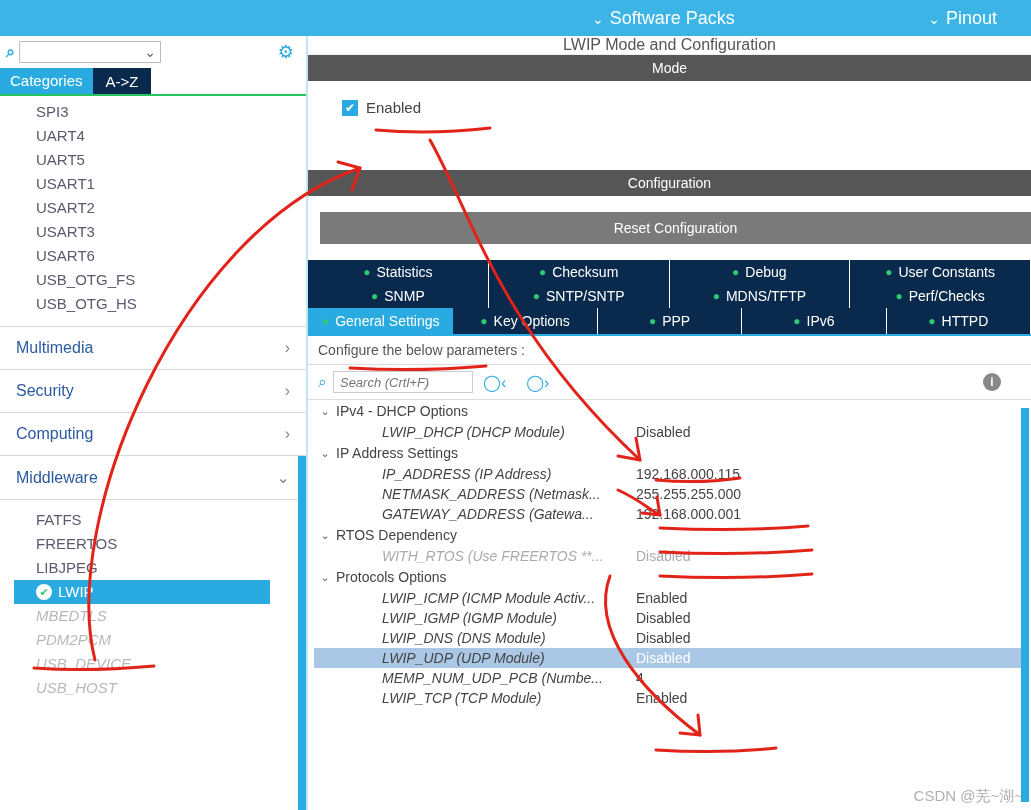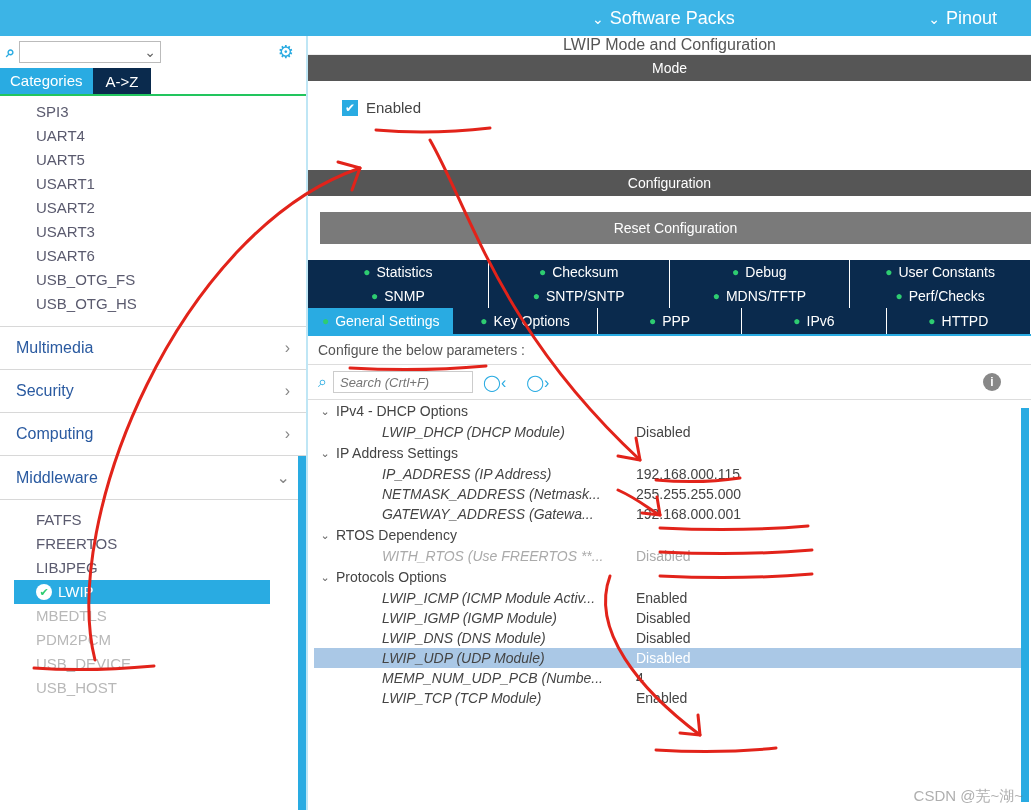--- a/index.html
+++ b/index.html
@@ -19,21 +19,21 @@
   .leftcol .cat-tabs .tabA { background: #0a2a4d; color: #fff; padding: 4px 12px; font-size: 15px; border: 1px solid #0a2a4d; }
   .leftcol .tree { padding: 4px 0 4px 36px; color: #5a5a6e; font-size: 15px; line-height: 22px; }
   .leftcol .tree div { padding: 1px 0; }
   .leftcol .hr { border-bottom: 1px solid #d8d8d8; margin: 6px 0 0 0; }
   .leftcol .catrow { display: flex; align-items: center; justify-content: space-between; padding: 12px 16px; color: #2a5aa0; font-size: 16px; border-bottom: 1px solid #d8d8d8; }
   .leftcol .catrow .chv { color: #888; }
   .leftcol .midlist { padding: 8px 0 8px 36px; color: #5a5a6e; font-size: 15px; line-height: 22px; }
   .leftcol .midlist div { padding: 1px 0; }
   .leftcol .midlist .sel { background: #29abe2; color: #fff; margin-left: -22px; padding-left: 22px; width: 256px; display: flex; align-items: center; }
   .leftcol .midlist .sel .ok { color: #2ecc71; background: #fff; border-radius: 50%; width: 16px; height: 16px; display: inline-flex; align-items: center; justify-content: center; font-size: 11px; margin-right: 6px; }
-  .leftcol .midlist .dis { color: #b8b8b8; }
+  .leftcol .midlist .dis { color: #b8b8b8; font-style: italic; }
   .leftcol .sidebar-scroll { position: absolute; right: 0; top: 420px; bottom: 0; width: 8px; background: #29abe2; }
 
   .rightcol { flex: 1; display: flex; flex-direction: column; background: #fff; position: relative; }
   .rightcol .title { height: 19px; display: flex; align-items: center; justify-content: center; color: #555; font-size: 16px; border-bottom: 1px solid #eee; }
   .rightcol .bar { height: 26px; background: #565656; color: #fff; display: flex; align-items: center; justify-content: center; font-size: 14px; }
   .rightcol .enabled-row { padding: 18px 0 54px 34px; display: flex; align-items: center; color: #444; font-size: 15px; }
   .rightcol .enabled-row .cb { width: 16px; height: 16px; background: #29abe2; color: #fff; display: inline-flex; align-items: center; justify-content: center; font-size: 12px; margin-right: 8px; border: 1px solid #29abe2; }
   .rightcol .reset { margin: 16px 0 16px 12px; background: #7a7a7a; color: #fff; border: none; padding: 8px 18px; font-size: 14px; }
   .rightcol .tabsA, .rightcol .tabsB, .rightcol .tabsC { display: flex; background: #0a2a4d; }
   .rightcol .tabcell { flex: 1; color: #fff; padding: 4px 6px; font-size: 14px; display: flex; align-items: center; justify-content: center; border-right: 1px solid #fff; position: relative; }

